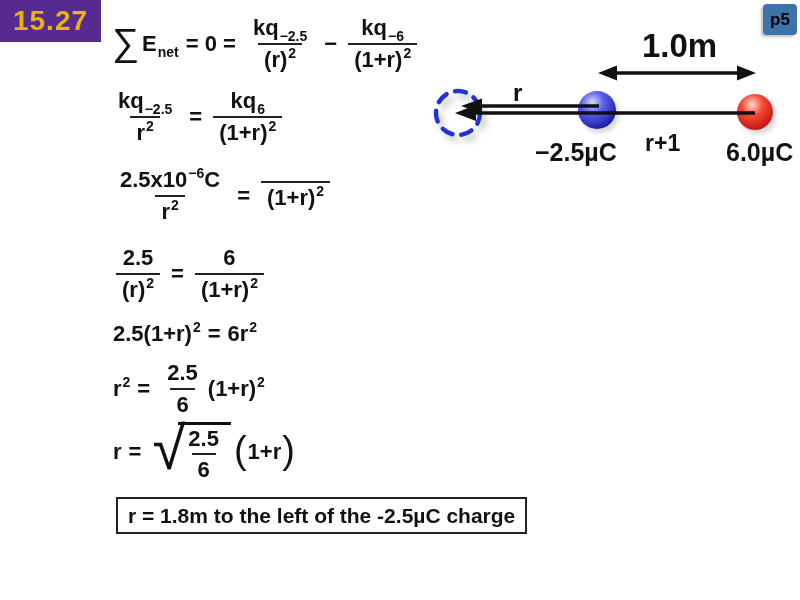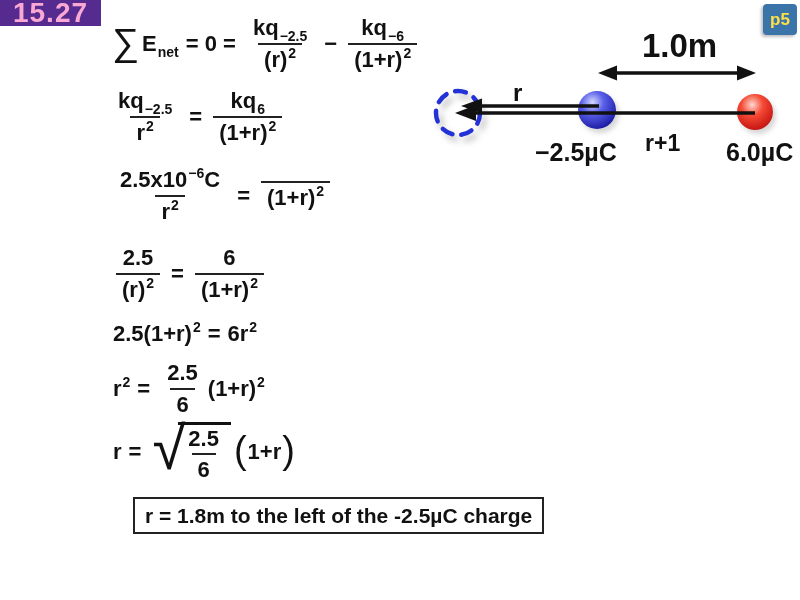--- a/index.html
+++ b/index.html
@@ -2,28 +2,28 @@
 <html style="--problem-badge-bg: #552B8F; --page-badge-bg: #3A74A8; --diagram-blue: #2222CC; --ink: #111111; --sphere-blue-light: #D5DAFF; --sphere-blue-mid: #5A60E8; --sphere-blue-dark: #1717A0; --sphere-red-light: #FFD8CF; --sphere-red-mid: #F54A35; --sphere-red-dark: #C00F0F;"><head>
 <meta charset="utf-8">
 <style>
   html,body { margin:0; padding:0; background:#fff; }
   .slide {
     position:relative; width:800px; height:600px; background:#fff;
     font-family:"Liberation Sans", sans-serif; color:#111; overflow:hidden;
   }
   
   .prob-badge {
-    position:absolute; left:0; top:0; width:101px; height:26px;
-    background:var(--problem-badge-bg,#552B8F); color:#f9a8d4;
+    position:absolute; left:0; top:0; width:101px; height:42px;
+    background:var(--problem-badge-bg,#552B8F); color:#eab308;
     font-size:28px; font-weight:700; letter-spacing:1px;
     display:flex; align-items:center; justify-content:center;
   }
   .page-badge {
     position:absolute; left:763px; top:4px; width:34px; height:31px;
-    background:var(--page-badge-bg,#3A74A8); color:#fde047;
+    background:var(--page-badge-bg,#3A74A8); color:#000000;
     font-size:17px; font-weight:700; border-radius:4px;
     display:flex; align-items:center; justify-content:center;
     box-shadow:-2px 2px 3px rgba(0,0,0,0.25);
   }
   
   .eq {
     position:absolute; display:flex; align-items:center;
     font-size:22px; font-weight:700; white-space:nowrap; line-height:1.1;
     color:var(--ink,#111);
   }
@@ -44,21 +44,20 @@
   #eq3 { left:110px; top:163px; height:66px; }
   #eq4 { left:112px; top:243px; height:62px; }
   #eq5 { left:113px; top:319px; height:30px;align-items:center; }
   #eq6 { left:113px; top:361px; height:56px; }
   #eq7 { left:113px; top:422px; height:60px; }
   .answer-box {
     position:absolute; left:116px; top:497px; height:37px;
     border:2px solid #222; display:inline-flex; align-items:center;
     padding:0 10px; font-size:21px; font-weight:700; box-sizing:border-box;
     background:#fff;
-    margin-left:17px;
   }
   
   .diagram-svg { position:absolute; left:0; top:0; pointer-events:none; }
   .dlabel { position:absolute; font-weight:700; color:var(--ink,#111); white-space:nowrap; }
   .lbl-enet { left:437px; top:50px; font-size:25px; color:var(--diagram-blue,#2222CC); }
   .lbl-enet .sb { font-size:16px; top:7px; }
   .lbl-r    { left:513px; top:79px;  font-size:24px; }
   .lbl-dist { left:642px; top:27px;  font-size:33px; }
   .lbl-rp1  { left:645px; top:130px; font-size:23px; }
   .lbl-neg  { left:535px; top:138px; font-size:25px; }

